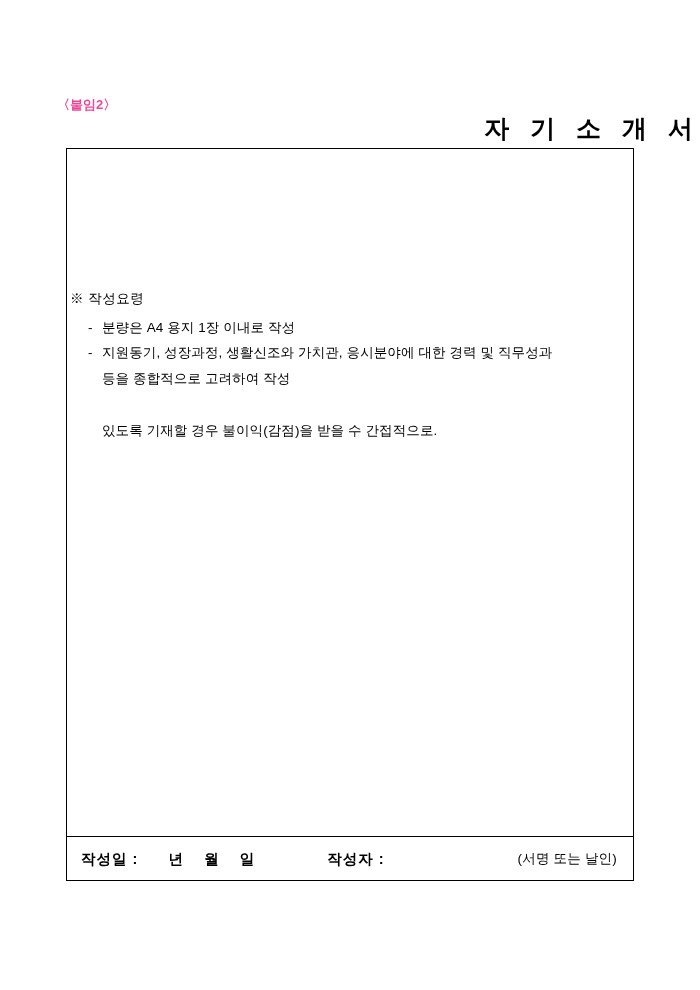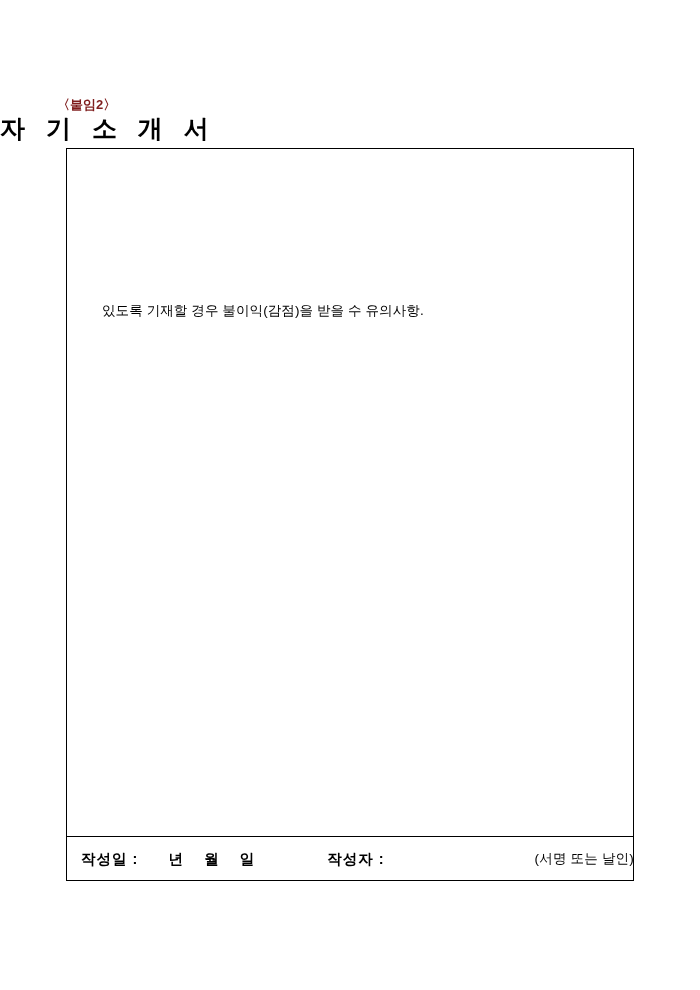--- a/index.html
+++ b/index.html
@@ -20,32 +20,33 @@
     height: 990px;
     box-sizing: border-box;
   }
   .attachment-tag {
     position: absolute;
     left: 57px;
     top: 96px;
     font-size: 13px;
     font-weight: bold;
     letter-spacing: 0px;
-    color: #7f1d1d;
+    color: #ec4899;
   }
   .doc-title {
     position: absolute;
     left: 0;
     right: 0;
     top: 112px;
-    text-align: left;
+    text-align: right;
     font-size: 25px;
     font-weight: bold;
     letter-spacing: 7px;
     color: #000;
+    padding-left: 10px;
   }
   .form-box {
     position: absolute;
     left: 66px;
     top: 148px;
     width: 568px;
     height: 733px;
     border: 1px solid #000;
     box-sizing: border-box;
   }
@@ -101,20 +102,21 @@
     letter-spacing: 1px;
     white-space: pre;
   }
   .footer-writer {
     padding-left: 72px;
     letter-spacing: 1px;
     white-space: pre;
   }
   .footer-sign {
     margin-left: auto;
+    padding-right: 17px;
     font-weight: normal;
     font-size: 13.5px;
     letter-spacing: 0.2px;
   }
   .write-space {
     position: absolute;
     left: 67px;
     top: 149px;
     width: 566px;
     height: 686px;
@@ -130,25 +132,35 @@
   <div class="doc-title">자 기 소 개 서</div>
 
   <div class="form-box"></div>
 
   <div class="write-space"></div>
 
   <div class="guide-area">
 
     <div class="spacer-block" style="height:126px;"></div>
 
+    <div class="guide-block">
+      <div class="guide-heading">※  작성요령</div>
+      <div class="guide-item">
+        <span class="dash">-</span><span>분량은 A4 용지 1장 이내로 작성</span>
+      </div>
+      <div class="guide-item">
+        <span class="dash">-</span><span>지원동기, 성장과정, 생활신조와 가치관, 응시분야에 대한 경력 및 직무성과</span>
+      </div>
+      <div class="guide-cont">등을 종합적으로 고려하여 작성</div>
+    </div>
 
     <div class="spacer-block"></div>
 
     <div class="guide-block">
-      <div class="guide-cont">있도록 기재할 경우 불이익(감점)을 받을 수 유의사항.</div>
+      <div class="guide-cont">있도록 기재할 경우 불이익(감점)을 받을 수 간접적으로.</div>
     </div>
 
   </div>
 
   <div class="footer-row">
     <div class="footer-date">작성일 :      년    월    일</div>
     <div class="footer-writer">작성자 :</div>
     <div class="footer-sign">(서명 또는 날인)</div>
   </div>
 

